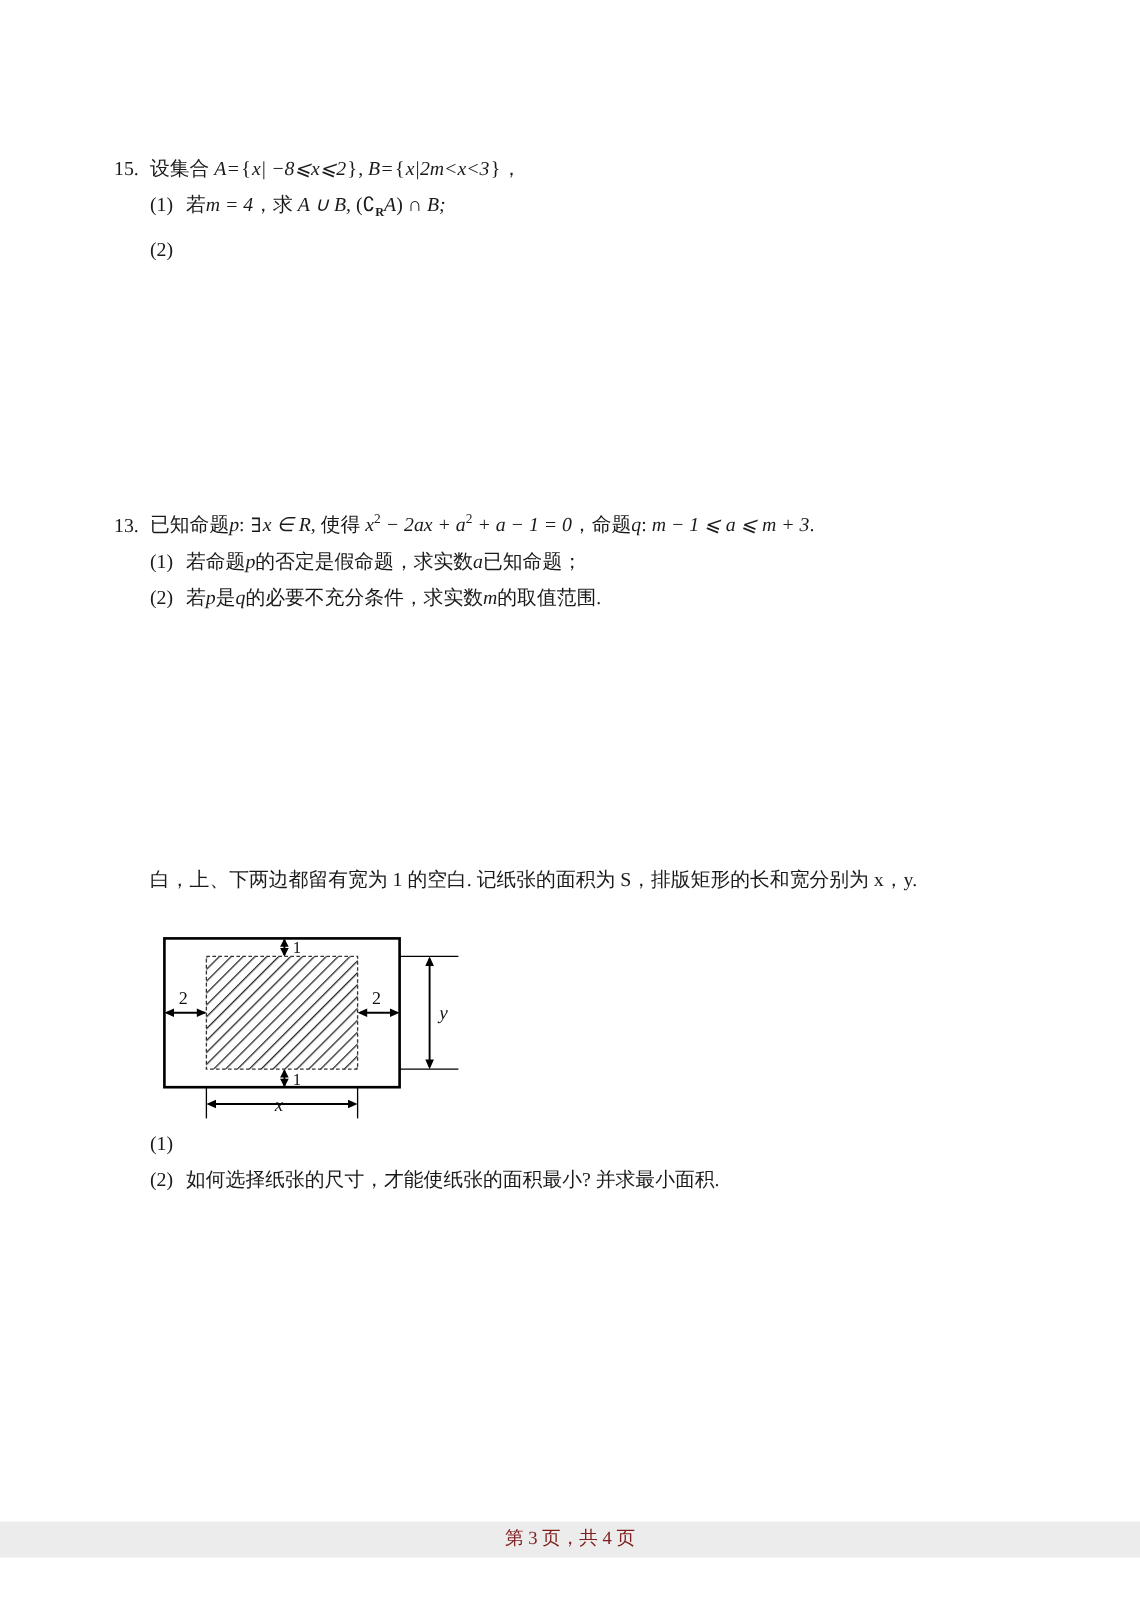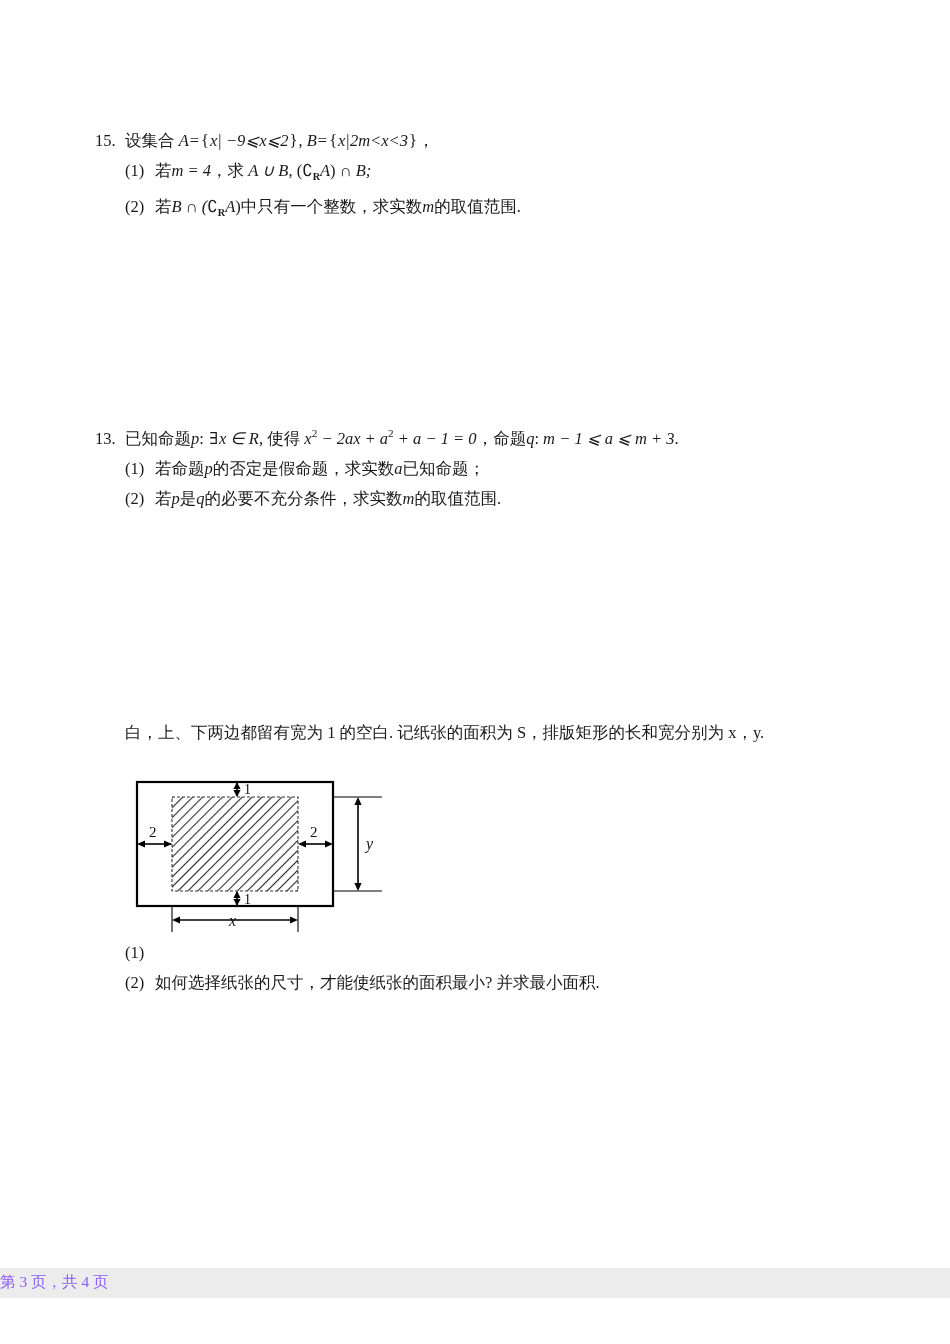--- a/index.html
+++ b/index.html
@@ -72,45 +72,44 @@
     right: 0;
     top: 1268px;
     height: 30px;
     background: #ececec;
   }
   .footer-text {
     position: absolute;
     left: 0;
     right: 0;
     top: 1272px;
-    text-align: left;
+    text-align: center;
     font-size: 15.5px;
-    color: #8b5cf6;
+    color: #7f1d1d;
   }
 </style>
 </head>
 <body>
 
 <div class="page">
 
 
   <div class="qblock" style="top:126px;">
     <div class="qline">
       <span class="qnum">15.</span>
-      <span class="qbody"><span>设集合</span>&nbsp;<span class="mi">A</span><span class="op">=</span><span class="op">{</span><span class="mi">x| −9⩽x⩽2</span><span class="op">}</span><span>,&nbsp;</span><span class="mi">B</span><span class="op">=</span><span class="op">{</span><span class="mi">x|2m&lt;x&lt;3</span><span class="op">}</span><span>，</span></span>
+      <span class="qbody"><span>设集合</span>&nbsp;<span class="mi">A</span><span class="op">=</span><span class="op">{</span><span class="mi">x| −8⩽x⩽2</span><span class="op">}</span><span>,&nbsp;</span><span class="mi">B</span><span class="op">=</span><span class="op">{</span><span class="mi">x|2m&lt;x&lt;3</span><span class="op">}</span><span>，</span></span>
     </div>
 
     <div class="qline sub">
       <span class="qnum">(1)</span>
       <span class="qbody"><span>若</span><span class="mi">m = 4</span><span>，求</span>&nbsp;<span class="mi">A ∪ B</span><span>, </span><span>(</span><span class="cmp">∁</span><sub class="sb">R</sub><span class="mi">A</span><span>)</span><span class="mi"> ∩ B;</span></span>
     </div>
 
     <div class="qline sub">
       <span class="qnum">(2)</span>
-      <span class="qbody"><span>若</span><span class="mi">B ∩ (</span><span class="cmp">∁</span><sub class="sb">R</sub><span class="mi">A</span><span>)</span><span>中只有一个整数，求实数</span><span class="mi">m</span><span>的取值范围.</span></span>
     </div>
   </div>
 
   <div class="qblock" style="top:418px;">
     <div class="qline">
       <span class="qnum">13.</span>
       <span class="qbody"><span>已知命题</span><span class="mi">p</span><span>: </span><span class="op">∃</span><span class="mi">x ∈ R</span><span>, </span><span>使得</span>&nbsp;<span class="mi">x</span><sup class="pw">2</sup><span class="mi"> − 2ax + a</span><sup class="pw">2</sup><span class="mi"> + a − 1 = 0</span><span>，命题</span><span class="mi">q</span><span>: </span><span class="mi">m − 1 ⩽ a ⩽ m + 3</span><span>.</span></span>
     </div>
 
     <div class="qline sub">

